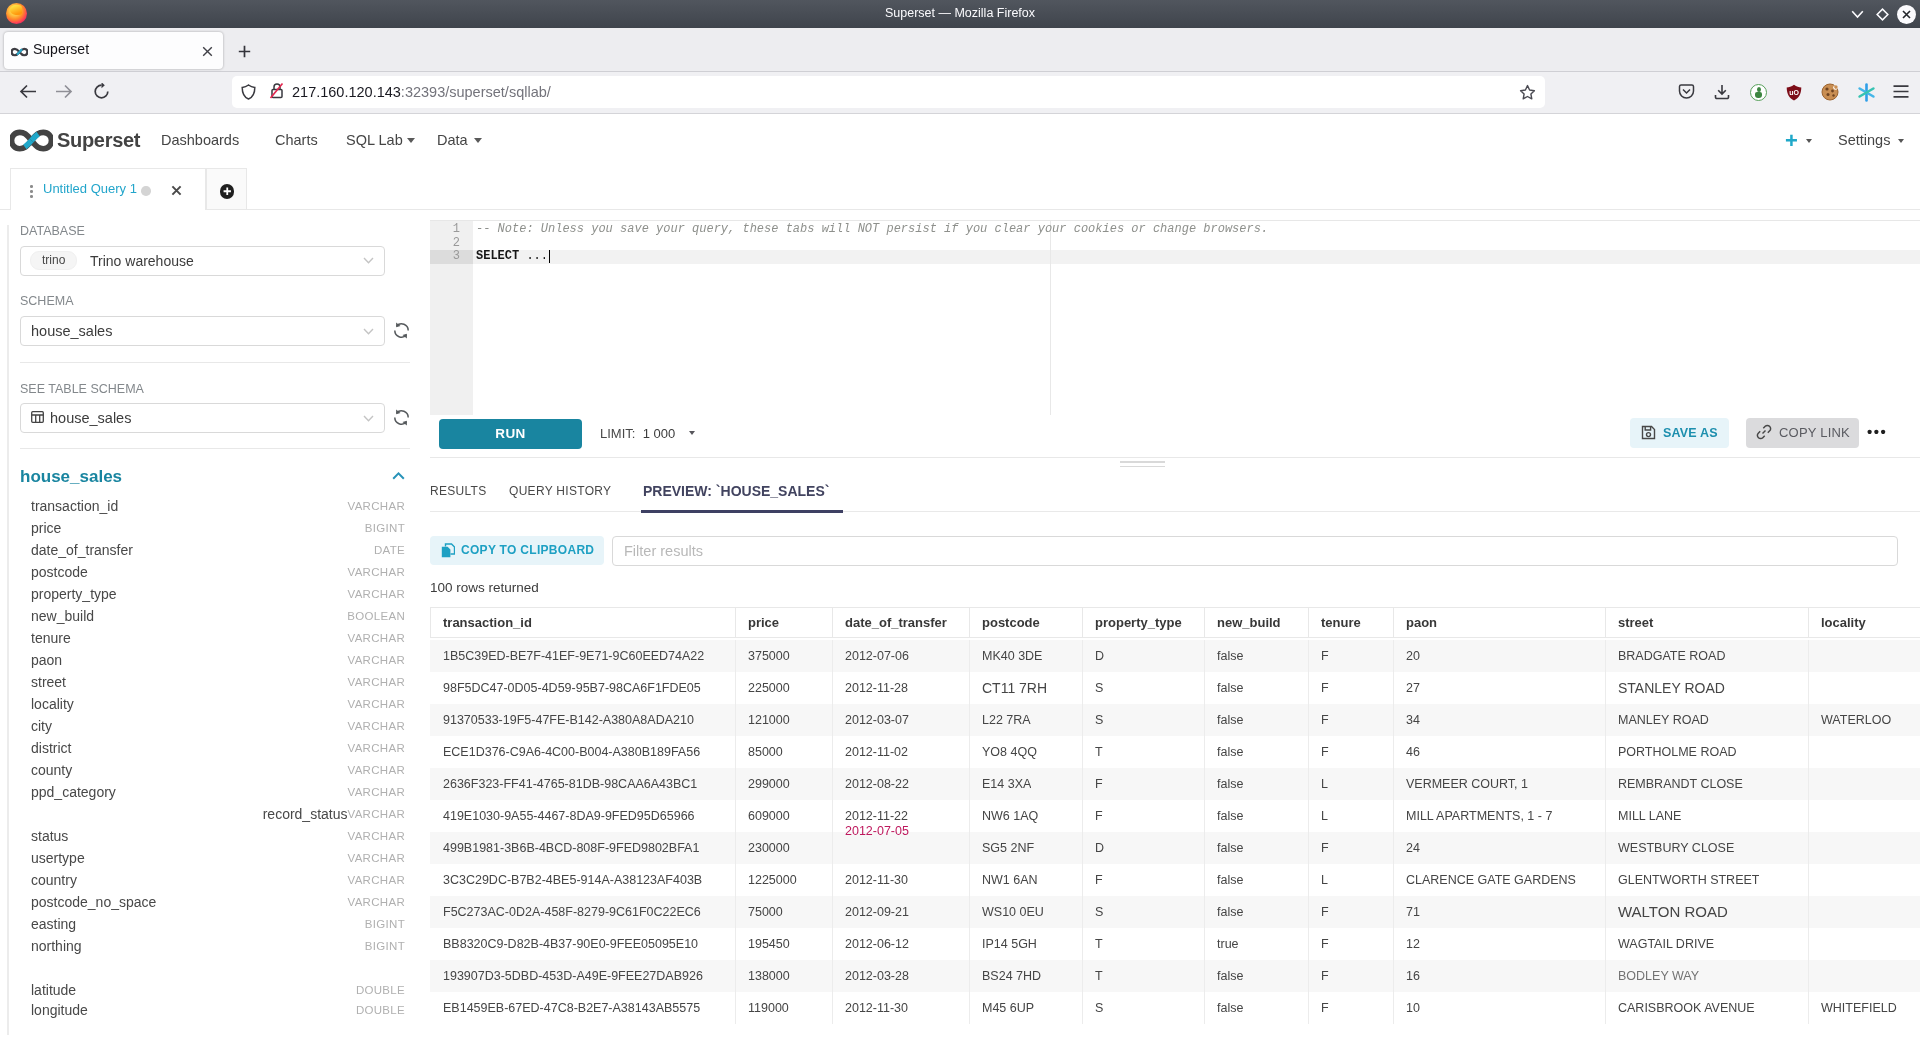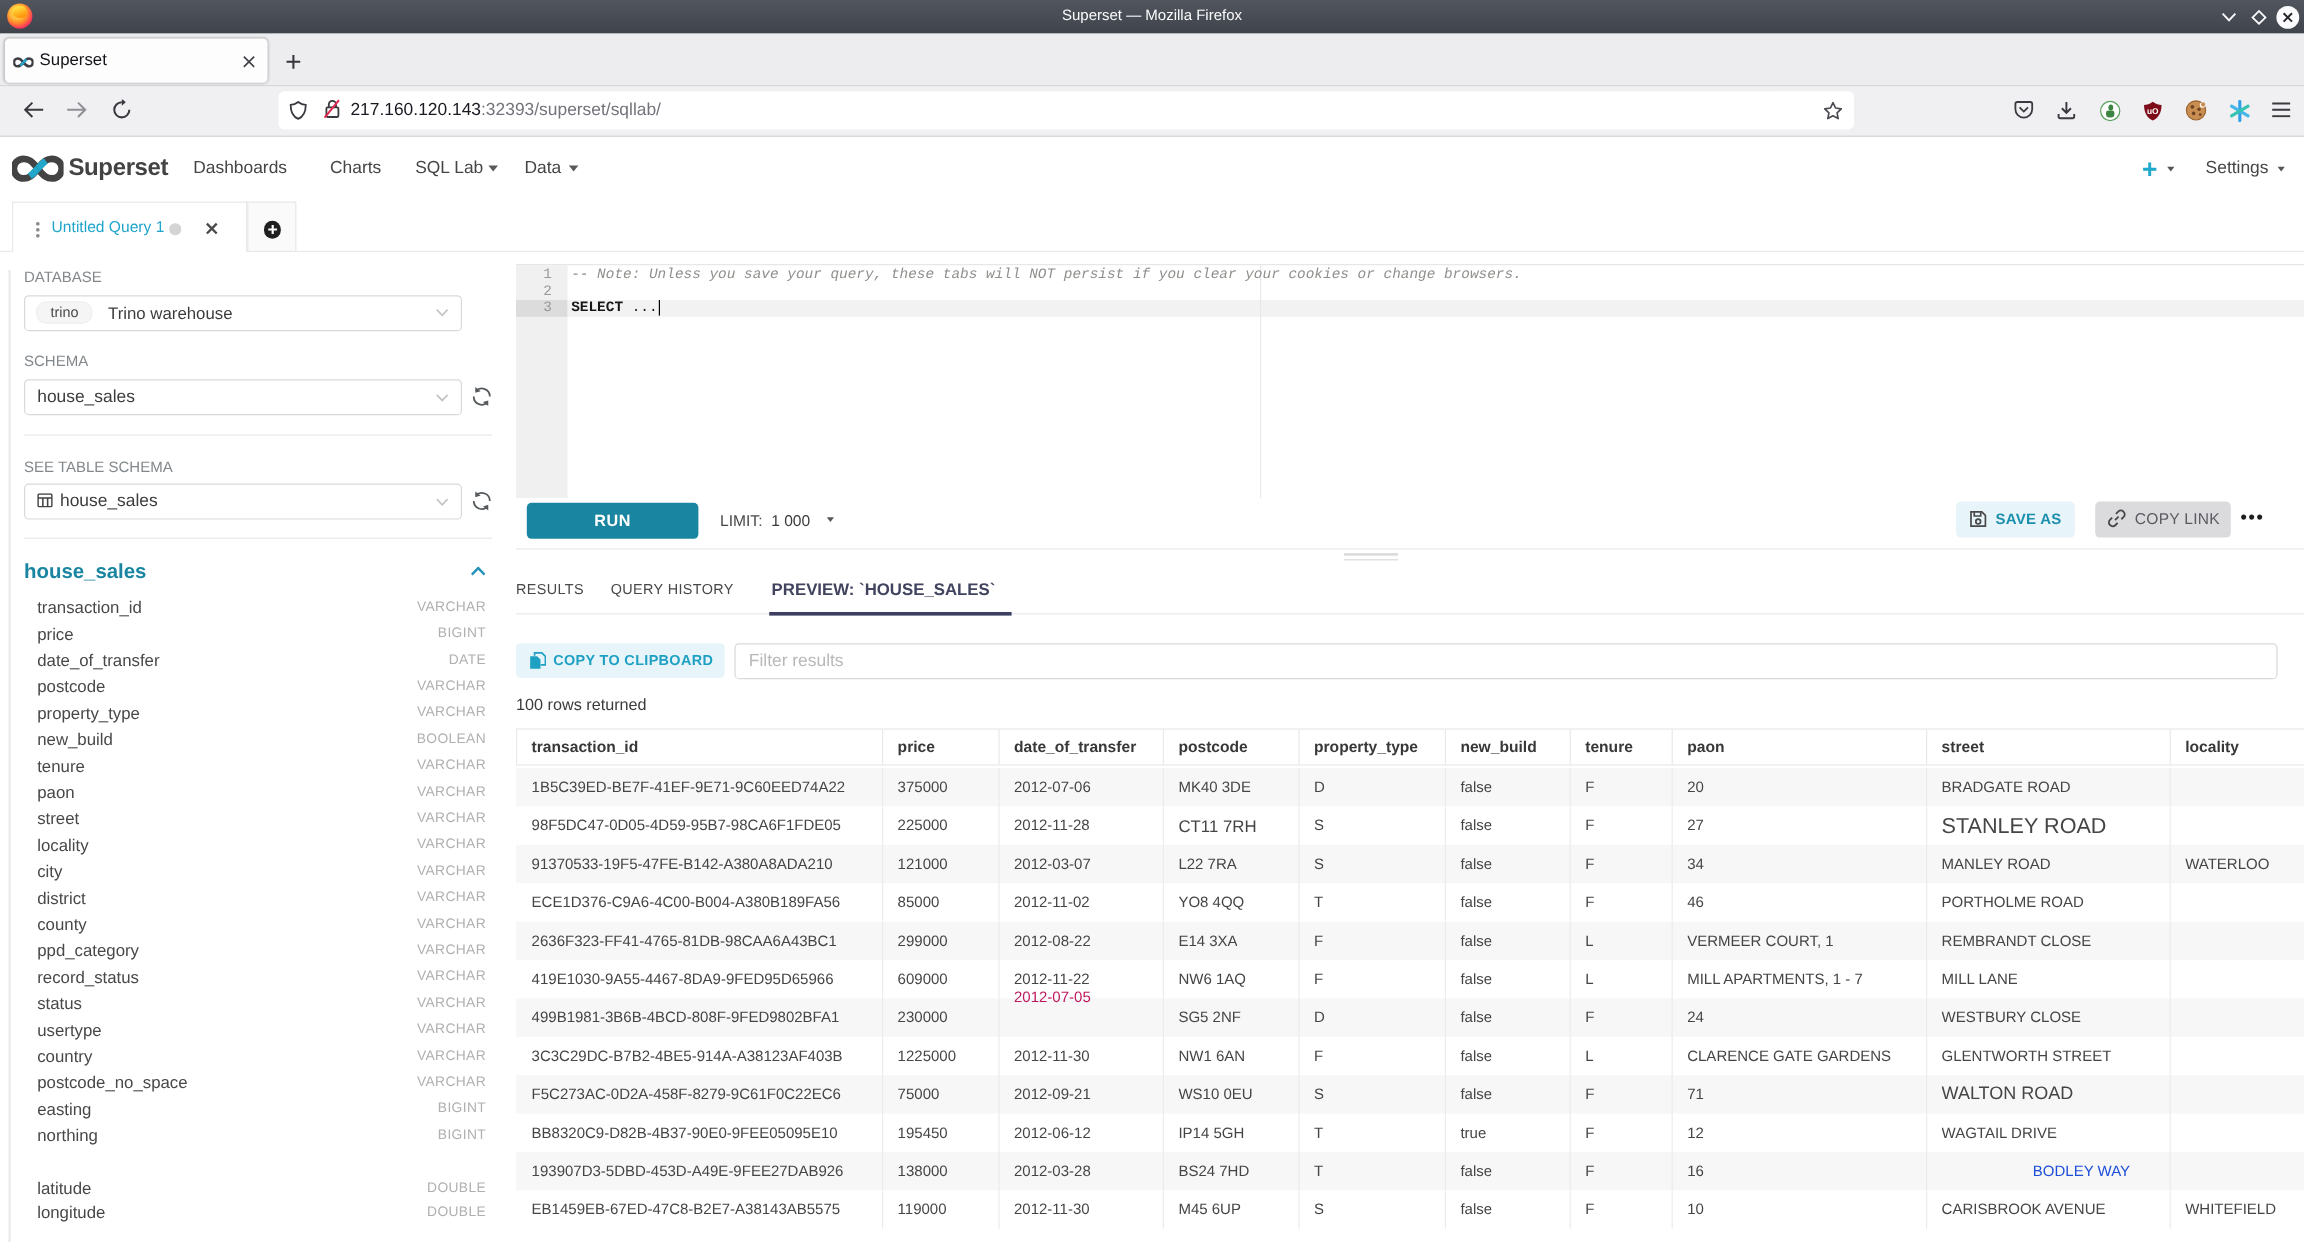--- a/index.html
+++ b/index.html
@@ -176,21 +176,21 @@
 <div class="txt" style="left:31px;top:583px;width:374px;line-height:22px;font-size:14px;color:#484848;">property_type<span style="float:right;font-size:11.5px;color:#b0b0b0;letter-spacing:0.3px;">VARCHAR</span></div>
 <div class="txt" style="left:31px;top:605px;width:374px;line-height:22px;font-size:14px;color:#484848;">new_build<span style="float:right;font-size:11.5px;color:#b0b0b0;letter-spacing:0.3px;">BOOLEAN</span></div>
 <div class="txt" style="left:31px;top:627px;width:374px;line-height:22px;font-size:14px;color:#484848;">tenure<span style="float:right;font-size:11.5px;color:#b0b0b0;letter-spacing:0.3px;">VARCHAR</span></div>
 <div class="txt" style="left:31px;top:649px;width:374px;line-height:22px;font-size:14px;color:#484848;">paon<span style="float:right;font-size:11.5px;color:#b0b0b0;letter-spacing:0.3px;">VARCHAR</span></div>
 <div class="txt" style="left:31px;top:671px;width:374px;line-height:22px;font-size:14px;color:#484848;">street<span style="float:right;font-size:11.5px;color:#b0b0b0;letter-spacing:0.3px;">VARCHAR</span></div>
 <div class="txt" style="left:31px;top:693px;width:374px;line-height:22px;font-size:14px;color:#484848;">locality<span style="float:right;font-size:11.5px;color:#b0b0b0;letter-spacing:0.3px;">VARCHAR</span></div>
 <div class="txt" style="left:31px;top:715px;width:374px;line-height:22px;font-size:14px;color:#484848;">city<span style="float:right;font-size:11.5px;color:#b0b0b0;letter-spacing:0.3px;">VARCHAR</span></div>
 <div class="txt" style="left:31px;top:737px;width:374px;line-height:22px;font-size:14px;color:#484848;">district<span style="float:right;font-size:11.5px;color:#b0b0b0;letter-spacing:0.3px;">VARCHAR</span></div>
 <div class="txt" style="left:31px;top:759px;width:374px;line-height:22px;font-size:14px;color:#484848;">county<span style="float:right;font-size:11.5px;color:#b0b0b0;letter-spacing:0.3px;">VARCHAR</span></div>
 <div class="txt" style="left:31px;top:781px;width:374px;line-height:22px;font-size:14px;color:#484848;">ppd_category<span style="float:right;font-size:11.5px;color:#b0b0b0;letter-spacing:0.3px;">VARCHAR</span></div>
-<div class="txt" style="left:31px;top:803px;width:374px;line-height:22px;font-size:14px;color:#484848;">record_status<span style="float:right;font-size:11.5px;color:#b0b0b0;letter-spacing:0.3px;">VARCHAR</span></div>
+<div class="txt" style="left:31px;top:803px;width:374px;line-height:22px;font-size:14px;color:#484848;text-align:right;">record_status<span style="float:right;font-size:11.5px;color:#b0b0b0;letter-spacing:0.3px;">VARCHAR</span></div>
 <div class="txt" style="left:31px;top:825px;width:374px;line-height:22px;font-size:14px;color:#484848;">status<span style="float:right;font-size:11.5px;color:#b0b0b0;letter-spacing:0.3px;">VARCHAR</span></div>
 <div class="txt" style="left:31px;top:847px;width:374px;line-height:22px;font-size:14px;color:#484848;">usertype<span style="float:right;font-size:11.5px;color:#b0b0b0;letter-spacing:0.3px;">VARCHAR</span></div>
 <div class="txt" style="left:31px;top:869px;width:374px;line-height:22px;font-size:14px;color:#484848;">country<span style="float:right;font-size:11.5px;color:#b0b0b0;letter-spacing:0.3px;">VARCHAR</span></div>
 <div class="txt" style="left:31px;top:891px;width:374px;line-height:22px;font-size:14px;color:#484848;">postcode_no_space<span style="float:right;font-size:11.5px;color:#b0b0b0;letter-spacing:0.3px;">VARCHAR</span></div>
 <div class="txt" style="left:31px;top:913px;width:374px;line-height:22px;font-size:14px;color:#484848;">easting<span style="float:right;font-size:11.5px;color:#b0b0b0;letter-spacing:0.3px;">BIGINT</span></div>
 <div class="txt" style="left:31px;top:935px;width:374px;line-height:22px;font-size:14px;color:#484848;">northing<span style="float:right;font-size:11.5px;color:#b0b0b0;letter-spacing:0.3px;">BIGINT</span></div>
 <div class="txt" style="left:31px;top:999px;width:374px;line-height:22px;font-size:14px;color:#484848;">longitude<span style="float:right;font-size:11.5px;color:#b0b0b0;letter-spacing:0.3px;">DOUBLE</span></div>
 <div class="txt" style="left:31px;top:979px;width:374px;line-height:22px;font-size:14px;color:#484848;">latitude<span style="float:right;font-size:11.5px;color:#b0b0b0;letter-spacing:0.3px;">DOUBLE</span></div>
 <div class="abs" style="left:430px;top:220px;width:1490px;height:195px;background:#fff;border-top:1px solid #e7e7e7;"></div>
 <div class="abs" style="left:430px;top:221px;width:43px;height:194px;background:#f0f0f0;"></div>
@@ -289,21 +289,21 @@
 <div class="txt" style="left:982px;top:672px;font-size:14px;color:#454545;line-height:32px;max-width:97px;overflow:hidden;">CT11 7RH</div>
 <div class="abs" style="left:1082px;top:672px;width:1px;height:32px;background:#ececec;"></div>
 <div class="txt" style="left:1095px;top:672px;font-size:12.5px;color:#454545;line-height:32px;max-width:106px;overflow:hidden;">S</div>
 <div class="abs" style="left:1204px;top:672px;width:1px;height:32px;background:#ececec;"></div>
 <div class="txt" style="left:1217px;top:672px;font-size:12.5px;color:#454545;line-height:32px;max-width:88px;overflow:hidden;">false</div>
 <div class="abs" style="left:1308px;top:672px;width:1px;height:32px;background:#ececec;"></div>
 <div class="txt" style="left:1321px;top:672px;font-size:12.5px;color:#454545;line-height:32px;max-width:69px;overflow:hidden;">F</div>
 <div class="abs" style="left:1393px;top:672px;width:1px;height:32px;background:#ececec;"></div>
 <div class="txt" style="left:1406px;top:672px;font-size:12.5px;color:#454545;line-height:32px;max-width:196px;overflow:hidden;">27</div>
 <div class="abs" style="left:1605px;top:672px;width:1px;height:32px;background:#ececec;"></div>
-<div class="txt" style="left:1618px;top:672px;font-size:18px;color:#454545;line-height:32px;max-width:187px;overflow:hidden;">STANLEY ROAD</div>
+<div class="txt" style="left:1618px;top:672px;font-size:14px;color:#454545;line-height:32px;max-width:187px;overflow:hidden;">STANLEY ROAD</div>
 <div class="abs" style="left:1808px;top:672px;width:1px;height:32px;background:#ececec;"></div>
 <div class="abs" style="left:430px;top:704px;width:1490px;height:32px;background:#f7f7f7;"></div>
 <div class="txt" style="left:443px;top:704px;font-size:12.5px;color:#454545;line-height:32px;max-width:289px;overflow:hidden;">91370533-19F5-47FE-B142-A380A8ADA210</div>
 <div class="abs" style="left:735px;top:704px;width:1px;height:32px;background:#ececec;"></div>
 <div class="txt" style="left:748px;top:704px;font-size:12.5px;color:#454545;line-height:32px;max-width:81px;overflow:hidden;">121000</div>
 <div class="abs" style="left:832px;top:704px;width:1px;height:32px;background:#ececec;"></div>
 <div class="txt" style="left:845px;top:704px;font-size:12.5px;color:#454545;line-height:32px;max-width:121px;overflow:hidden;">2012-03-07</div>
 <div class="abs" style="left:969px;top:704px;width:1px;height:32px;background:#ececec;"></div>
 <div class="txt" style="left:982px;top:704px;font-size:12.5px;color:#454545;line-height:32px;max-width:97px;overflow:hidden;">L22 7RA</div>
 <div class="abs" style="left:1082px;top:704px;width:1px;height:32px;background:#ececec;"></div>
@@ -457,21 +457,21 @@
 <div class="txt" style="left:982px;top:960px;font-size:12.5px;color:#454545;line-height:32px;max-width:97px;overflow:hidden;">BS24 7HD</div>
 <div class="abs" style="left:1082px;top:960px;width:1px;height:32px;background:#ececec;"></div>
 <div class="txt" style="left:1095px;top:960px;font-size:12.5px;color:#454545;line-height:32px;max-width:106px;overflow:hidden;">T</div>
 <div class="abs" style="left:1204px;top:960px;width:1px;height:32px;background:#ececec;"></div>
 <div class="txt" style="left:1217px;top:960px;font-size:12.5px;color:#454545;line-height:32px;max-width:88px;overflow:hidden;">false</div>
 <div class="abs" style="left:1308px;top:960px;width:1px;height:32px;background:#ececec;"></div>
 <div class="txt" style="left:1321px;top:960px;font-size:12.5px;color:#454545;line-height:32px;max-width:69px;overflow:hidden;">F</div>
 <div class="abs" style="left:1393px;top:960px;width:1px;height:32px;background:#ececec;"></div>
 <div class="txt" style="left:1406px;top:960px;font-size:12.5px;color:#454545;line-height:32px;max-width:196px;overflow:hidden;">16</div>
 <div class="abs" style="left:1605px;top:960px;width:1px;height:32px;background:#ececec;"></div>
-<div class="txt" style="left:1694px;top:960px;font-size:12.5px;color:#1d4ed8;line-height:32px;max-width:187px;overflow:hidden;">BODLEY WAY</div>
+<div class="txt" style="left:1618px;top:960px;font-size:12.5px;color:#737373;line-height:32px;max-width:187px;overflow:hidden;">BODLEY WAY</div>
 <div class="abs" style="left:1808px;top:960px;width:1px;height:32px;background:#ececec;"></div>
 <div class="txt" style="left:443px;top:992px;font-size:12.5px;color:#454545;line-height:32px;max-width:289px;overflow:hidden;">EB1459EB-67ED-47C8-B2E7-A38143AB5575</div>
 <div class="abs" style="left:735px;top:992px;width:1px;height:32px;background:#ececec;"></div>
 <div class="txt" style="left:748px;top:992px;font-size:12.5px;color:#454545;line-height:32px;max-width:81px;overflow:hidden;">119000</div>
 <div class="abs" style="left:832px;top:992px;width:1px;height:32px;background:#ececec;"></div>
 <div class="txt" style="left:845px;top:992px;font-size:12.5px;color:#454545;line-height:32px;max-width:121px;overflow:hidden;">2012-11-30</div>
 <div class="abs" style="left:969px;top:992px;width:1px;height:32px;background:#ececec;"></div>
 <div class="txt" style="left:982px;top:992px;font-size:12.5px;color:#454545;line-height:32px;max-width:97px;overflow:hidden;">M45 6UP</div>
 <div class="abs" style="left:1082px;top:992px;width:1px;height:32px;background:#ececec;"></div>
 <div class="txt" style="left:1095px;top:992px;font-size:12.5px;color:#454545;line-height:32px;max-width:106px;overflow:hidden;">S</div>

